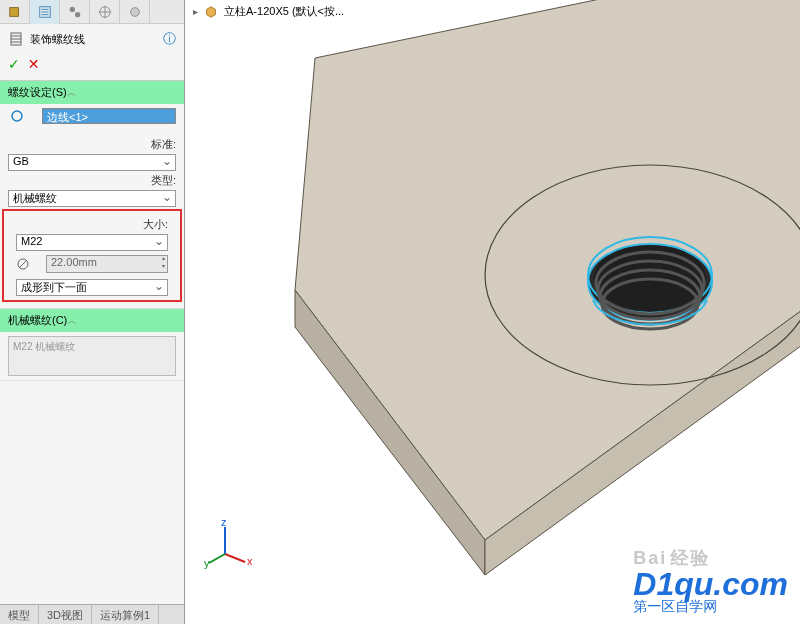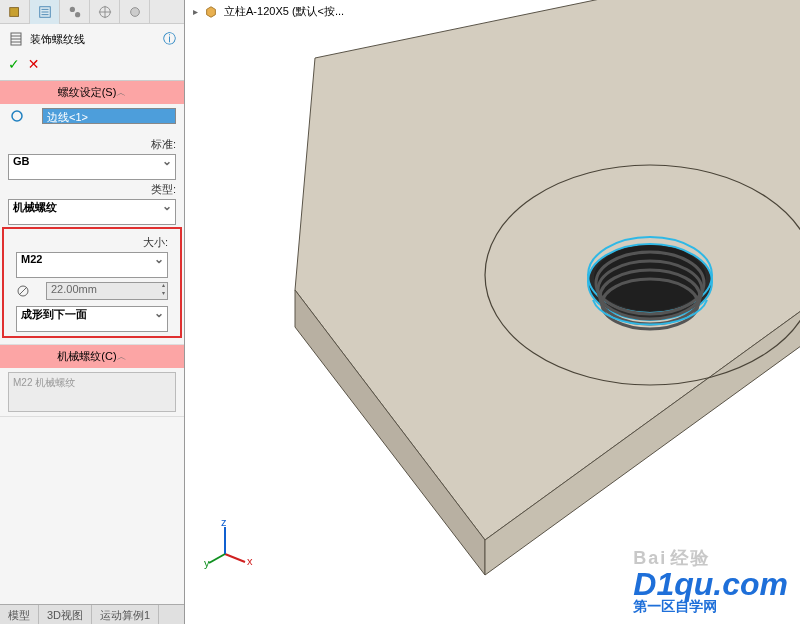--- a/index.html
+++ b/index.html
@@ -13,30 +13,30 @@
     .tab-icon { width: 14px; height: 14px; }
     
     .feature-header { padding: 6px 8px; display: flex; align-items: center; gap: 6px; position: relative; }
     .feature-header .help-icon { margin-left: auto; color: #2080c0; font-size: 13px; cursor: pointer; }
     
     .confirm-row { padding: 2px 8px 8px; display: flex; gap: 8px; border-bottom: 1px solid #ccc; }
     .check-icon { color: #0a0; font-size: 14px; cursor: pointer; }
     .x-icon { color: #d00; font-size: 14px; cursor: pointer; }
     
     .section { border-bottom: 1px solid #ddd; }
-    .section-header { padding: 4px 8px; display: flex; justify-content: center; align-items: center; background: #fca5a5; cursor: pointer; }
+    .section-header { padding: 4px 8px; display: flex; justify-content: flex-start; align-items: center; background: #86efac; cursor: pointer; }
     .section-header .chevron { font-size: 10px; color: #666; }
     .section-body { padding: 4px 8px; }
     
     .field-row { display: flex; align-items: center; gap: 16px; margin-bottom: 3px; }
     .field-icon { width: 18px; display: flex; justify-content: center; }
     .selection-box { flex: 1; background: #4d9edb; color: #fff; padding: 1px 4px; border: 1px solid #888; height: 16px; }
     
     .label { padding: 2px 0; color: #333; text-align: right; }
-    .select-box { width: 100%; height: 26px; border: 1px solid #999; background: #fff; padding: 0 16px 0 4px; position: relative; cursor: pointer; font-weight: bold; }
+    .select-box { width: 100%; height: 17px; border: 1px solid #999; background: #fff; padding: 0 16px 0 4px; position: relative; cursor: pointer; }
     .select-box::after { content: "⌄"; position: absolute; right: 3px; top: -1px; color: #666; font-size: 12px; }
     
     .highlight-box { border: 2px solid #e03030; margin: 2px -6px; padding: 4px 12px; }
     
     .spinner-box { width: 100%; height: 18px; border: 1px solid #999; background: #e8e8e8; padding: 0 14px 0 4px; position: relative; color: #666; }
     .spinner-box::after { content: "▴\A▾"; white-space: pre; position: absolute; right: 2px; top: -2px; font-size: 6px; line-height: 8px; color: #666; }
     
     .callout-box { width: 100%; min-height: 40px; border: 1px solid #bbb; background: #ececec; padding: 3px 4px; color: #999; font-size: 10px; }
     
     .bottom-tabs { margin-top: auto; height: 20px; background: #e0e0e0; border-top: 1px solid #aaa; display: flex; font-size: 10px; color: #555; }
@@ -47,21 +47,21 @@
     .breadcrumb .arrow { font-size: 10px; color: #666; }
     .part-icon { width: 14px; height: 14px; }
     
     .canvas { position: absolute; inset: 0; }
     
     .triad { position: absolute; left: 18px; bottom: 55px; width: 50px; height: 50px; }
     
     .watermark { position: absolute; right: 12px; bottom: 8px; }
     .watermark .bd { color: #c8c8c8; font-size: 18px; font-weight: bold; letter-spacing: 2px; }
     .watermark .d1 { color: #1e6fd9; font-size: 32px; font-weight: bold; font-style: italic; line-height: 28px; }
-    .watermark .sub { color: #1e6fd9; font-size: 14px; font-weight: bold; }
+    .watermark .sub { color: #1e6fd9; font-size: 14px; font-weight: normal; }
   </style>
 </head>
 <body>
 
 <div class="sidebar">
   <div class="tab-strip">
     <div class="tab">
         <svg class="tab-icon" viewBox="0 0 16 16">
           <rect x="2" y="3" width="10" height="10" fill="#c8a030" stroke="#806020"></rect>
         </svg>

